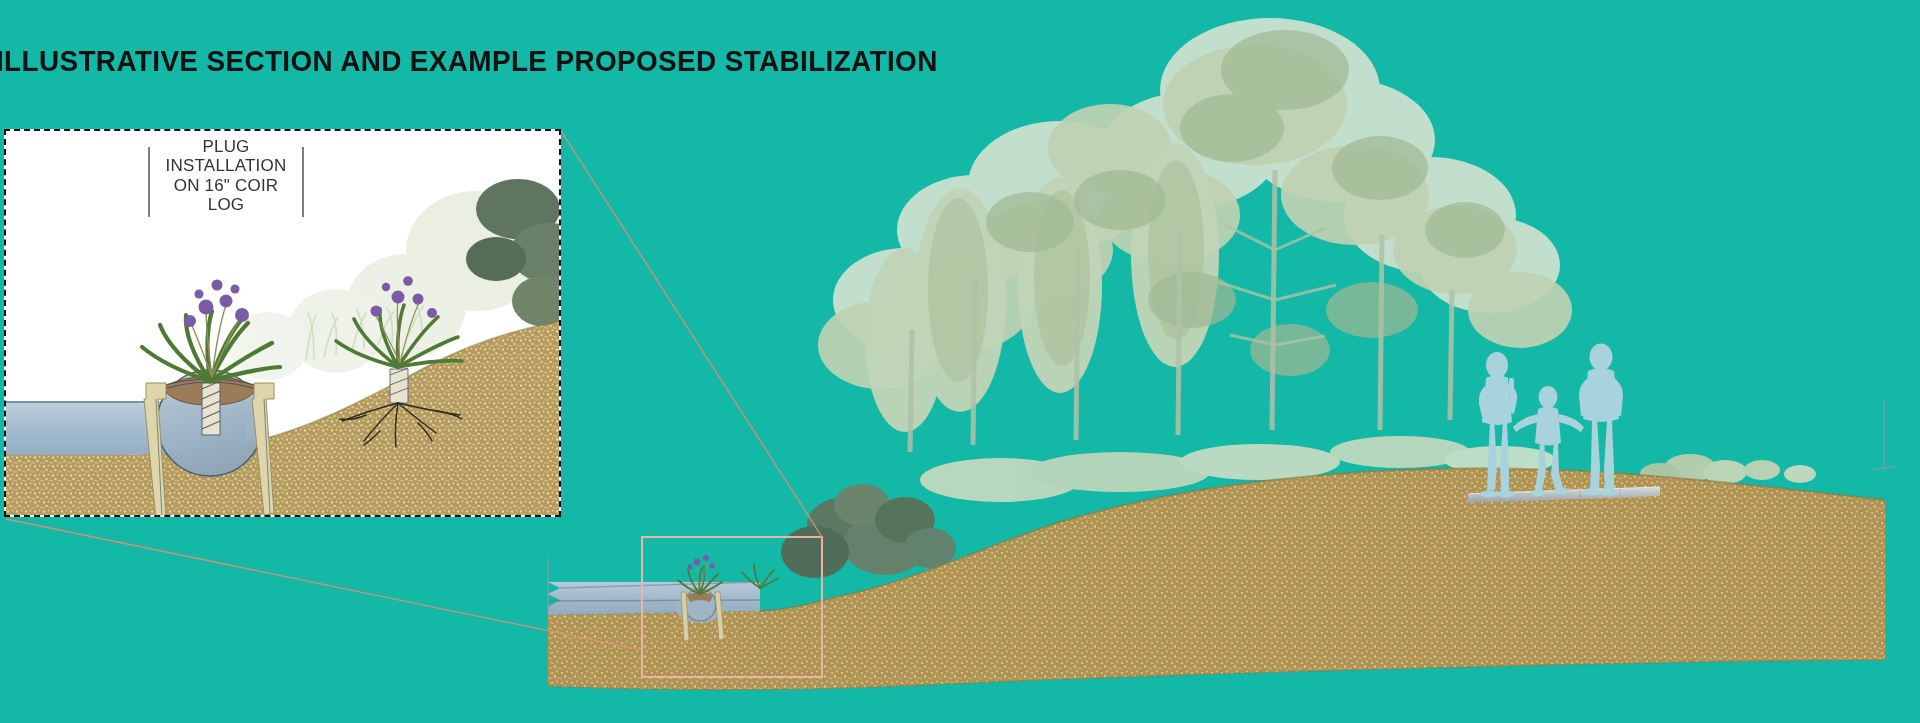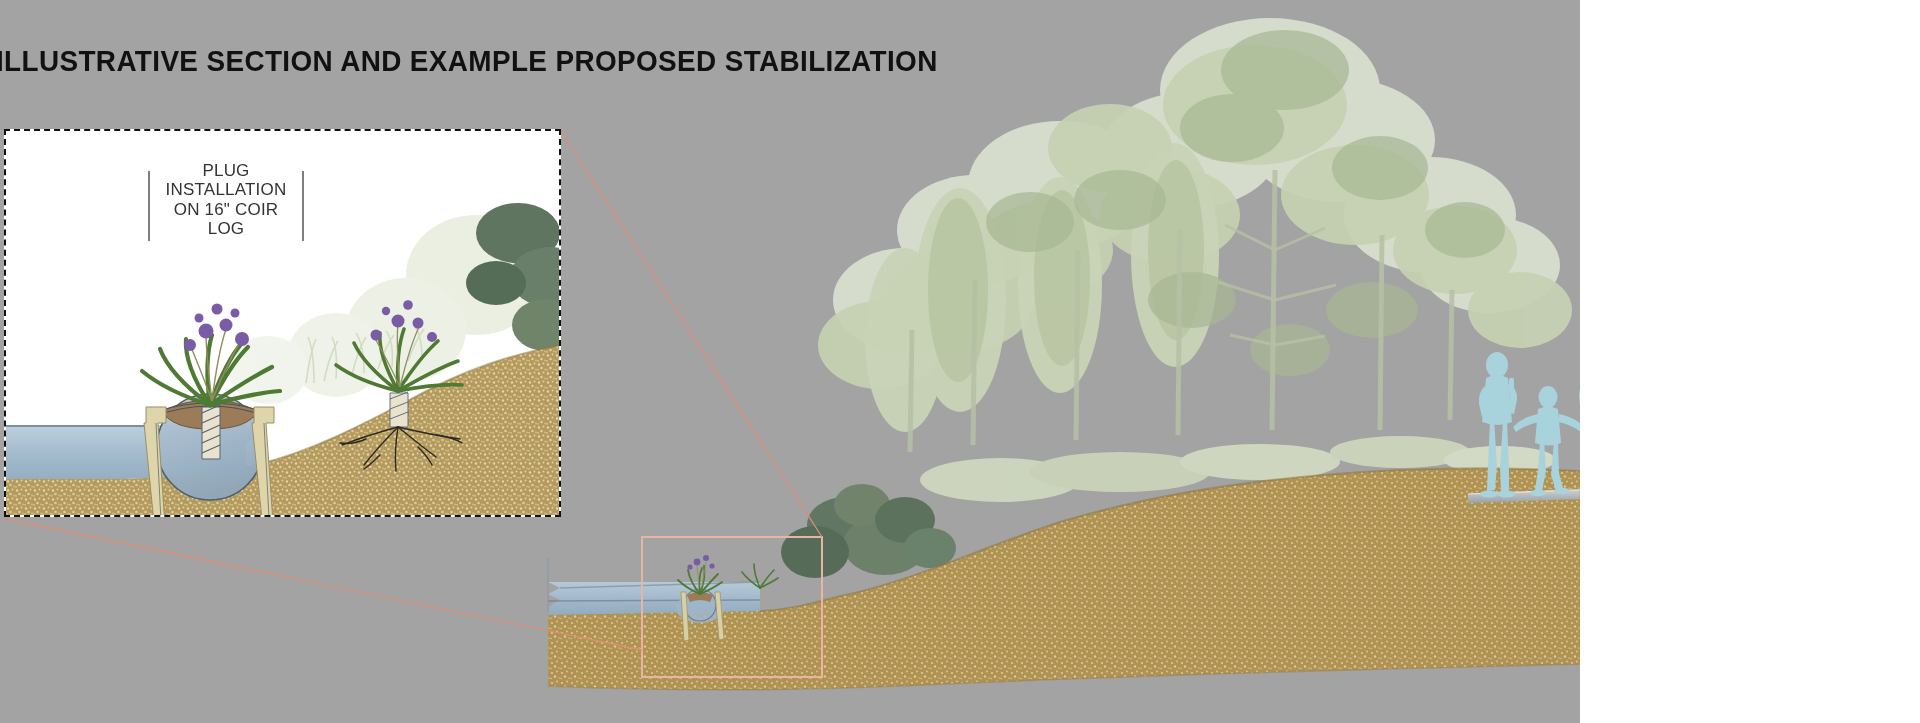--- a/index.html
+++ b/index.html
@@ -1,35 +1,35 @@
 <!DOCTYPE html>
 <html><head>
 <meta charset="utf-8">
 <style>
   html,body{margin:0;padding:0;background:#ffffff;}
   body{width:1920px;height:723px;overflow:hidden;
        font-family:"Liberation Sans",sans-serif;}
-  #stage{position:relative;width:1556px;height:723px;background:#a3a3a3;overflow:hidden;padding-left:24px;}
+  #stage{position:relative;width:1920px;height:723px;background:#14b8a6;overflow:hidden;}
 
   
   #title{
     position:absolute; left:-4px; top:44px;
     font-family:"Liberation Sans",sans-serif;
     font-weight:bold; font-size:30px; letter-spacing:.4px;
     color:#111; white-space:nowrap;
     transform:scaleX(.93); transform-origin:left center;
   }
 
   
   #inset{
     position:absolute; left:4px; top:129px; width:557px; height:388px;
     border:2px dashed #111; box-sizing:border-box; overflow:hidden;
     background:#fff;
   }
-  .insetClip{position:absolute;inset:0;overflow:hidden;margin-top:24px;}
+  .insetClip{position:absolute;inset:0;overflow:hidden;}
 
   
   #calloutText{
     position:absolute; left:140px; top:137px; width:150px;
     text-align:center; line-height:1.14;
     font-family:"Liberation Sans",sans-serif;
     font-size:17px; color:#333; letter-spacing:.2px;
     white-space:pre-line;
   }
 

